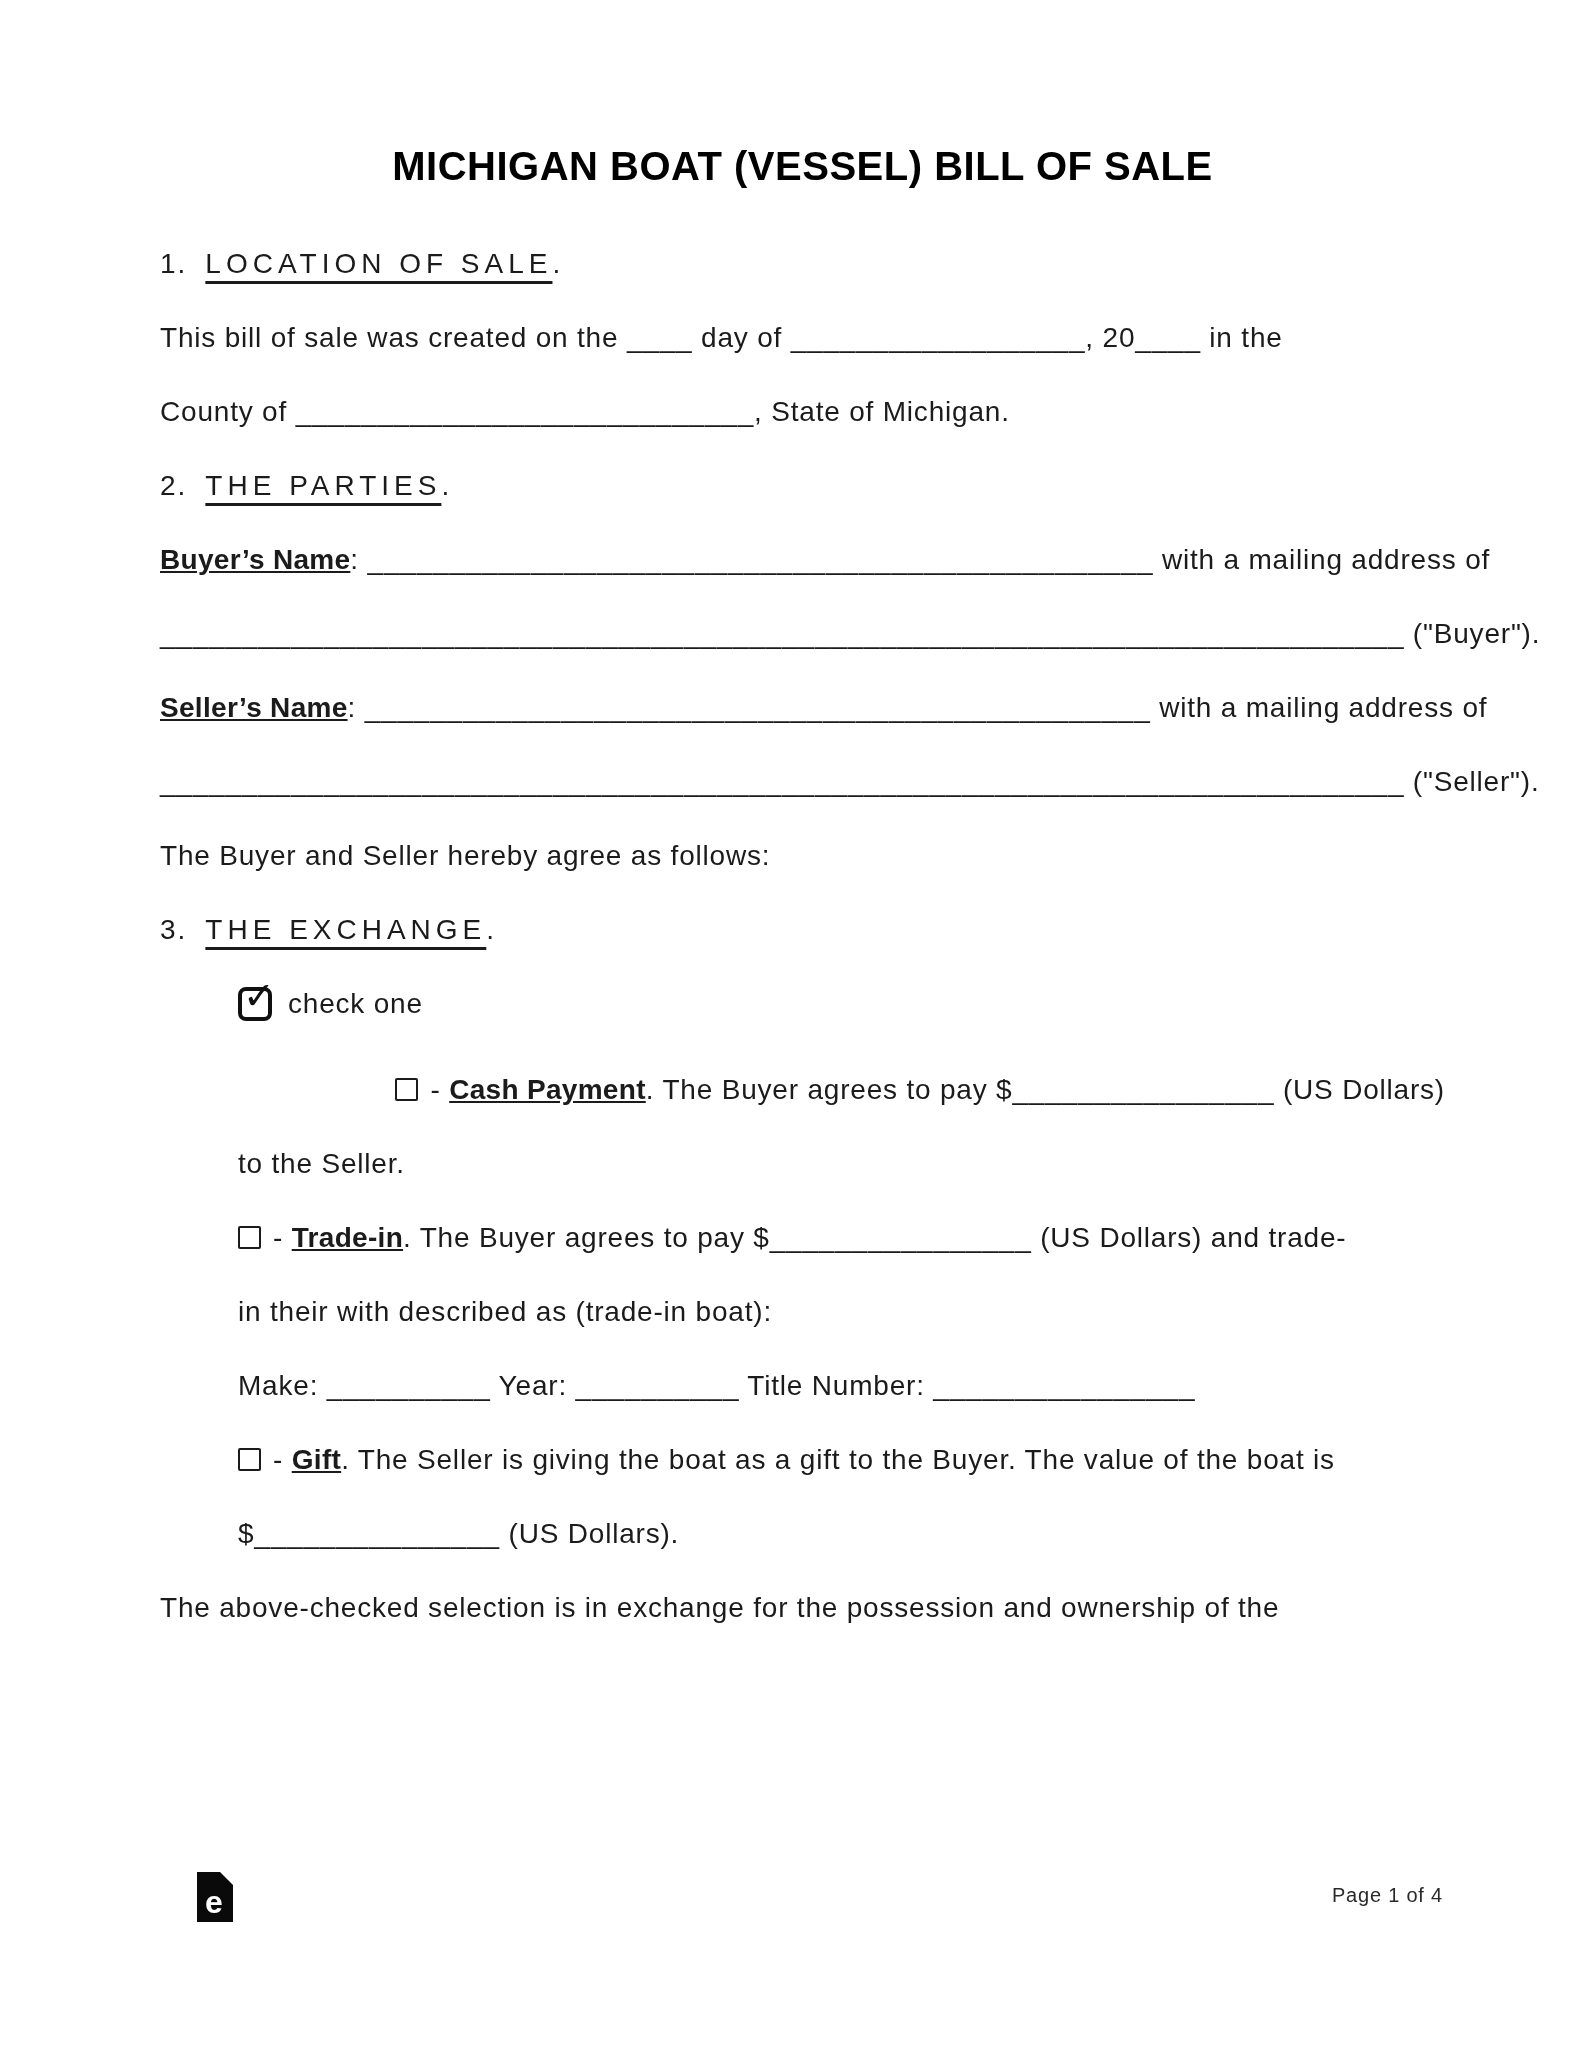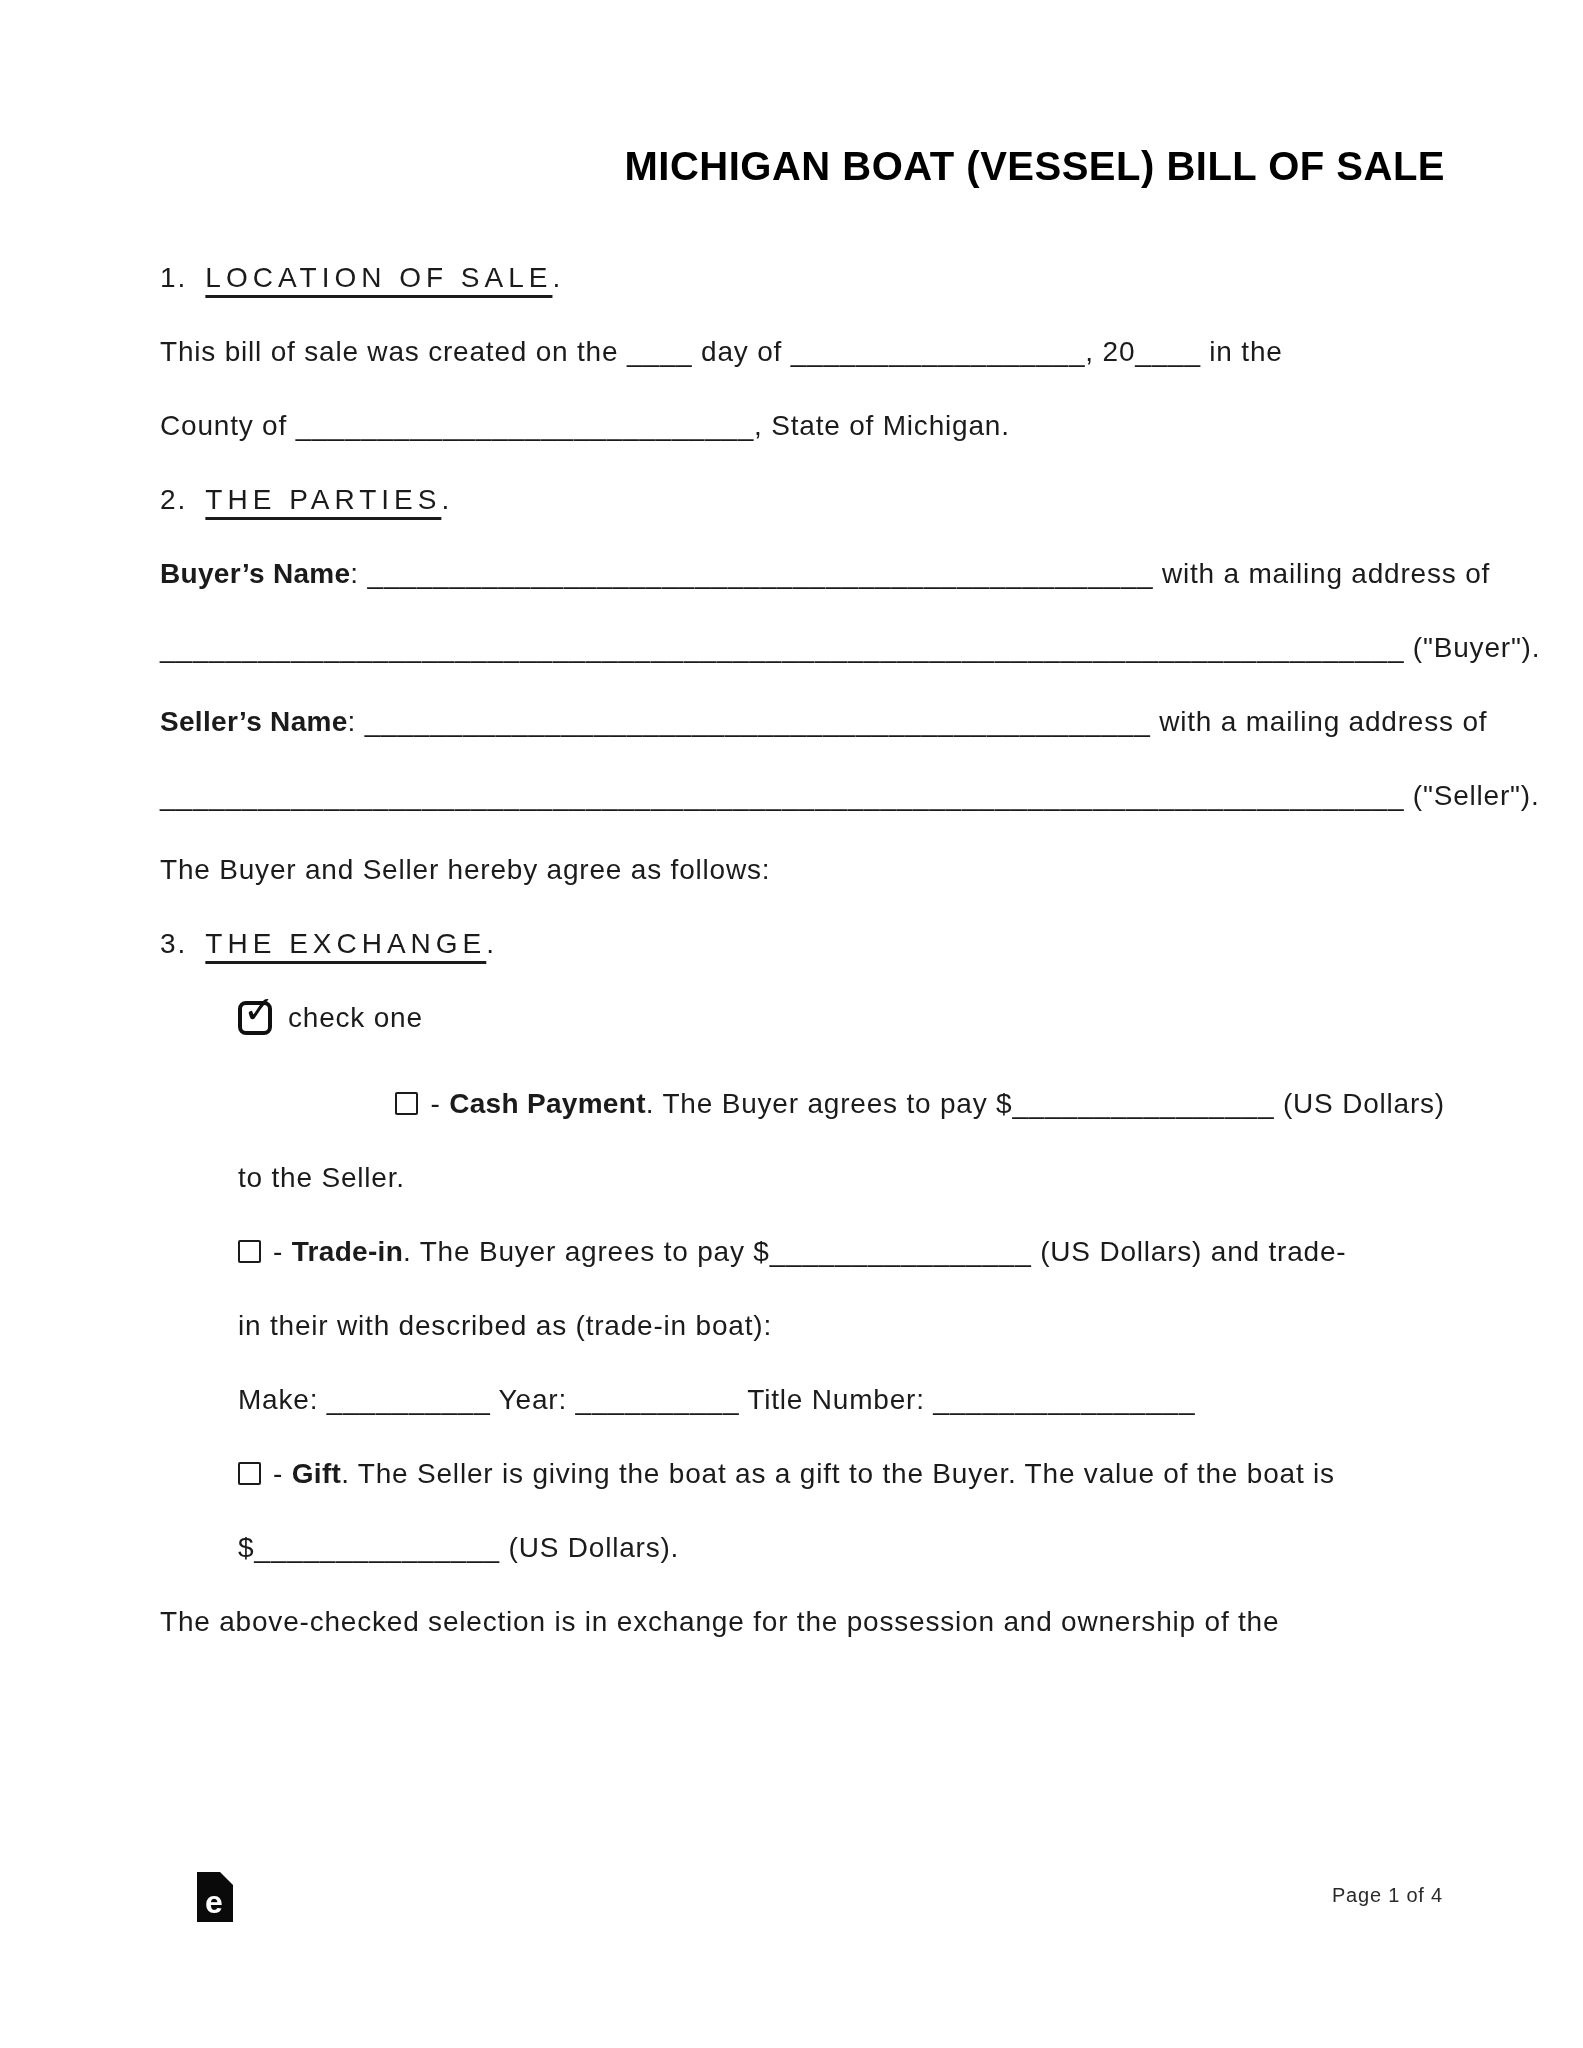--- a/index.html
+++ b/index.html
@@ -8,45 +8,45 @@
     width: 1583px;
     height: 2048px;
     background: #ffffff;
     box-sizing: border-box;
     padding: 142px 138px 0 160px;
     font-family: "Liberation Sans", sans-serif;
     color: #1b1b1b;
     overflow: hidden;
   }
   .doc-title {
-    margin: 0 0 51px 0;
+    margin: 0 0 37px 0;
     font-size: 40px;
     font-weight: bold;
     line-height: 48px;
-    text-align: right;
+    text-align: center;
     letter-spacing: 0.5px;
     color: #000;
     white-space: nowrap;
   }
   .line {
     font-size: 28px;
     line-height: 74px;
     letter-spacing: 0.8px;
     white-space: nowrap;
   }
   .indent { padding-left: 78px; }
   .gap-top { margin-top: 12px; text-align: right; }
   .sec-num { letter-spacing: 2px; margin-right: 18px; }
   .sec-heading {
     letter-spacing: 5px;
     text-decoration: underline;
     text-underline-offset: 8px;
     text-decoration-thickness: 2.5px;
   }
-  .lbl { font-weight: bold; letter-spacing: 0.3px; }
+  .lbl { font-weight: bold; letter-spacing: 0.3px; text-decoration: underline; }
   .cb {
     display: inline-block;
     width: 23px; height: 23px;
     border: 2.5px solid #1b1b1b;
     border-radius: 2px;
     vertical-align: -2px;
     margin-right: 12px;
     box-sizing: border-box;
   }
   .cb-checked {

